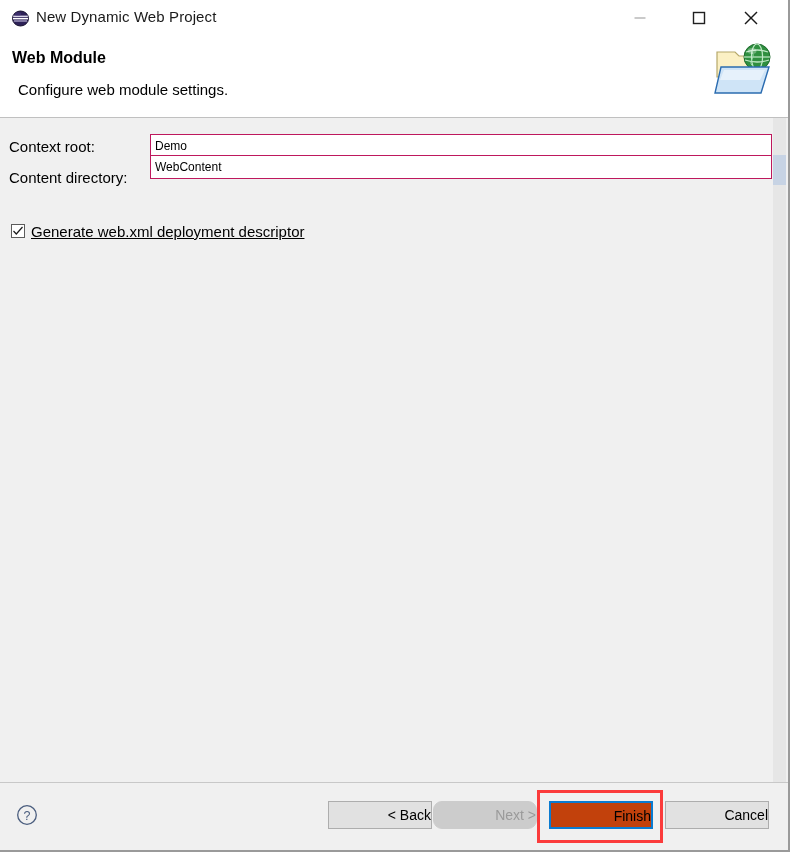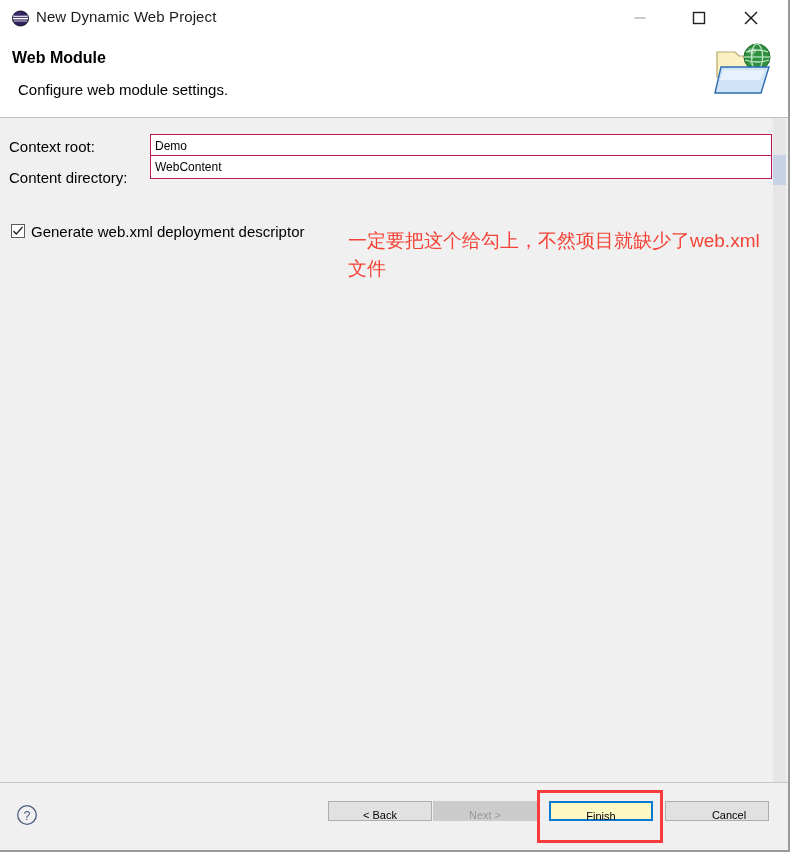--- a/index.html
+++ b/index.html
@@ -123,20 +123,21 @@
   #input-content { top: 155px; }
 
   
   #checkbox-row {
     position: absolute;
     left: 11px; top: 221px;
     height: 20px;
     display: flex;
     align-items: center;
     cursor: default;
+    text-decoration: underline;
   }
   #checkbox-box {
     width: 14px; height: 14px;
     border: 1px solid #5c5c5c;
     background: #ffffff;
     position: relative;
     box-sizing: border-box;
     flex: 0 0 auto;
   }
   #checkbox-box svg { position: absolute; left: 0px; top: 0px; }
@@ -184,37 +185,37 @@
     border-top: 1px solid #c8c8c8;
   }
   #help-icon {
     position: absolute;
     left: 16px; top: 21px;
     width: 22px; height: 22px;
   }
   .dlgbtn {
     position: absolute;
     top: 18px;
-    height: 20px;
+    height: 28px;
     border: 1px solid #adadad;
     background: #e1e1e1;
     font-family: "Liberation Sans", sans-serif;
-    font-size: 11px;
+    font-size: 14px;
     color: #000000;
     box-sizing: border-box;
     padding: 0;
     cursor: default;
     line-height: 27px;
-    text-align: center;
+    text-align: right;
   }
   #btn-back   { left: 328px; width: 104px; }
-  #btn-next   { left: 433px; width: 104px; background: #cccccc; border-color: #cccccc; color: #9a9a9a; }
+  #btn-next   { left: 433px; width: 104px; background: #cccccc; border-color: #cccccc; color: #9a9a9a; border-radius: 9px; }
   #btn-finish {
     left: 549px; width: 104px;
-    background: #fef9c3;
+    background: #c2410c;
     border: 2px solid #0a7bd1;
   }
   #btn-cancel { left: 665px; width: 104px; padding-left: 24px; }
 
   
   #finish-highlight {
     position: absolute;
     left: 537px; top: 790px;
     width: 126px;
     height: 53px;
@@ -308,21 +309,20 @@
 
   <div id="checkbox-row">
     <span id="checkbox-box">
       <svg width="12" height="12" viewBox="0 0 12 12">
         <polyline points="1.5,6 4.3,9 10.5,2" fill="none" stroke="#1a1a1a" stroke-width="1.2"></polyline>
       </svg>
     </span>
     <span id="checkbox-label">Generate web.xml deployment descriptor</span>
   </div>
 
-  <div id="annotation">一定要把这个给勾上，不然项目就缺少了web.xml文件</div>
 
   <div id="scroll-strip">
     <div id="scroll-thumb"></div>
   </div>
 
   <div id="buttonbar">
 
     <span id="help-icon">
       <svg width="22" height="22" viewBox="0 0 22 22">
         <circle cx="11" cy="11" r="9.3" fill="none" stroke="#4a5d7e" stroke-width="1.3"></circle>

